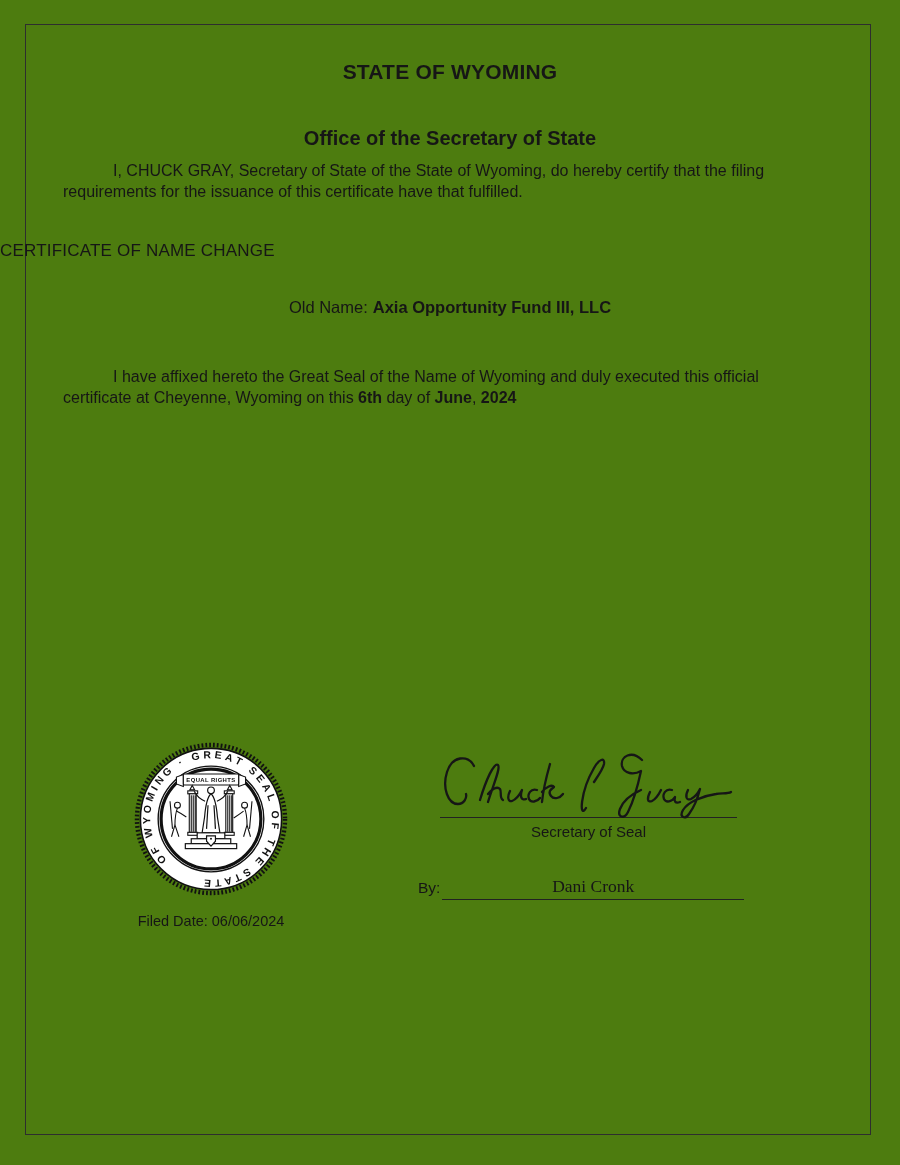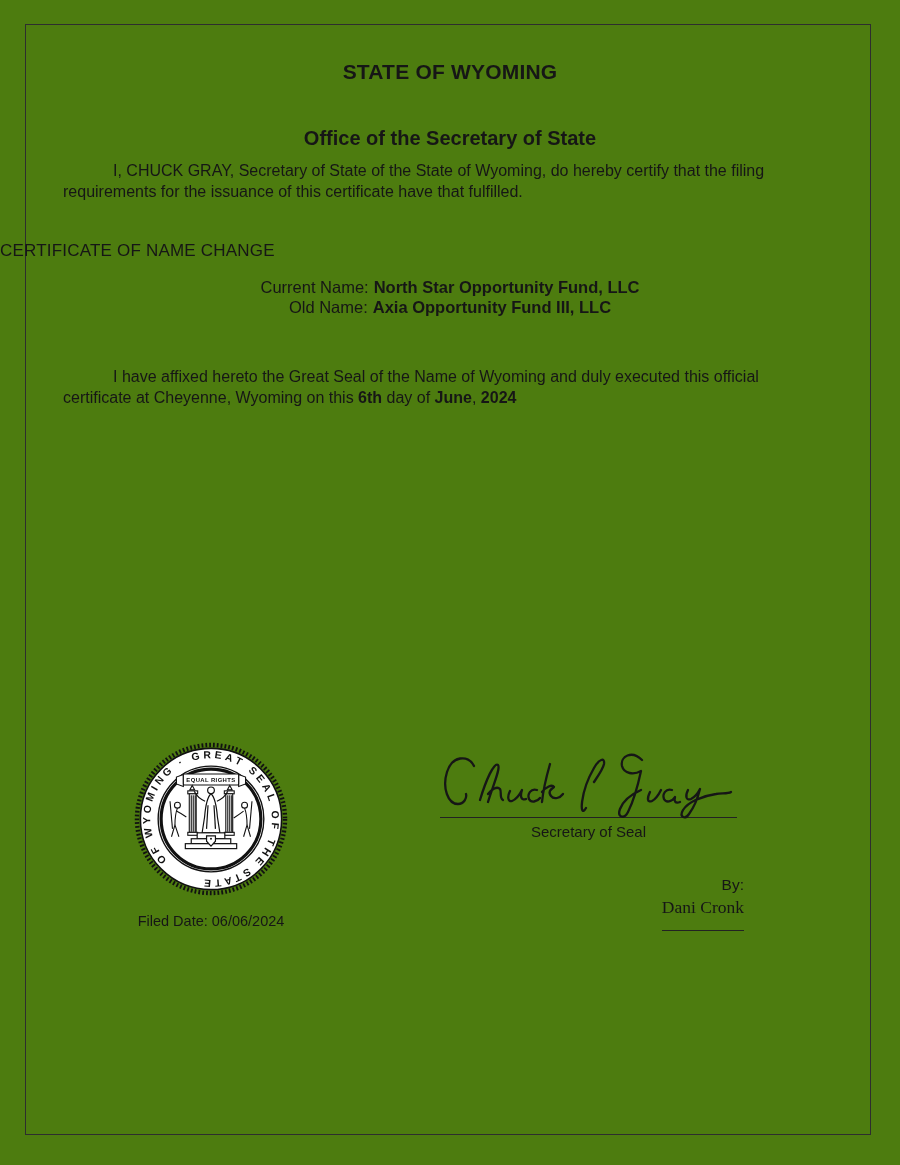--- a/index.html
+++ b/index.html
@@ -59,30 +59,30 @@
   .sig-line {
     position:absolute; left:22px; top:0; width:297px; height:75px;
     border-bottom:1.6px solid #222222;
   }
   .sig-title {
     position:absolute; left:22px; top:81px; width:297px;
     text-align:center; font-size:15px;
   }
   .by-row {
     position:absolute; left:0; top:134px; width:326px;
-    display:flex; align-items:flex-end; font-size:15.5px;flex-direction:column;
+    display:flex; align-items:flex-end; font-size:15.5px;
   }
   .by-label { padding-bottom:3px; }
   .by-line {
     flex:1; margin-left:2px;
     border-bottom:1.6px solid #222222;
     text-align:center;
     font-family:"Liberation Serif", serif;
     font-size:17.5px;
-    padding-bottom:12px;
+    padding-bottom:2px;
   }
   .seal-ring-text {
     font-family:"Liberation Sans", sans-serif;
     font-size:10.5px; font-weight:bold;
     letter-spacing:3.4px;
     fill:#111111;
   }
   .seal-banner-text {
     font-family:"Liberation Sans", sans-serif;
     font-size:6px; font-weight:bold;
@@ -96,21 +96,20 @@
 <div class="page">
   <div class="frame"></div>
 
   <div class="doc-title">STATE OF WYOMING</div>
   <div class="doc-subtitle">Office of the Secretary of State</div>
 
   <p class="body-par intro-par"><span class="indent"></span><span>I, CHUCK GRAY, Secretary of State of the State of Wyoming, do hereby certify that the filing</span><br><span>requirements for the issuance of this certificate have that fulfilled.</span></p>
 
   <div class="cert-heading">CERTIFICATE OF NAME CHANGE</div>
 
-  <div class="name-line name-current"><span>Current Name:</span><span class="name-value">North Star Opportunity Fund, LLC</span></div>
 
   <div class="name-line name-old"><span>Old Name:</span><span class="name-value">Axia Opportunity Fund III, LLC</span></div>
 
   <p class="body-par exec-par"><span class="indent"></span><span>I have affixed hereto the Great Seal of the Name of Wyoming and duly executed this official</span><br><span>certificate at Cheyenne, Wyoming on this </span><span class="bold">6th</span><span> day of </span><span class="bold">June</span><span>, </span><span class="bold">2024</span></p>
 
   <div class="seal-block">
     <svg class="seal-svg" viewBox="0 0 160 160" xmlns="http://www.w3.org/2000/svg">
 
       <circle cx="80" cy="80" r="75" fill="none" stroke="#111" stroke-width="4.4" stroke-dasharray="1.8 2.1"></circle>
       <circle cx="80" cy="80" r="71.5" fill="#fff" stroke="#111" stroke-width="1.6"></circle>

